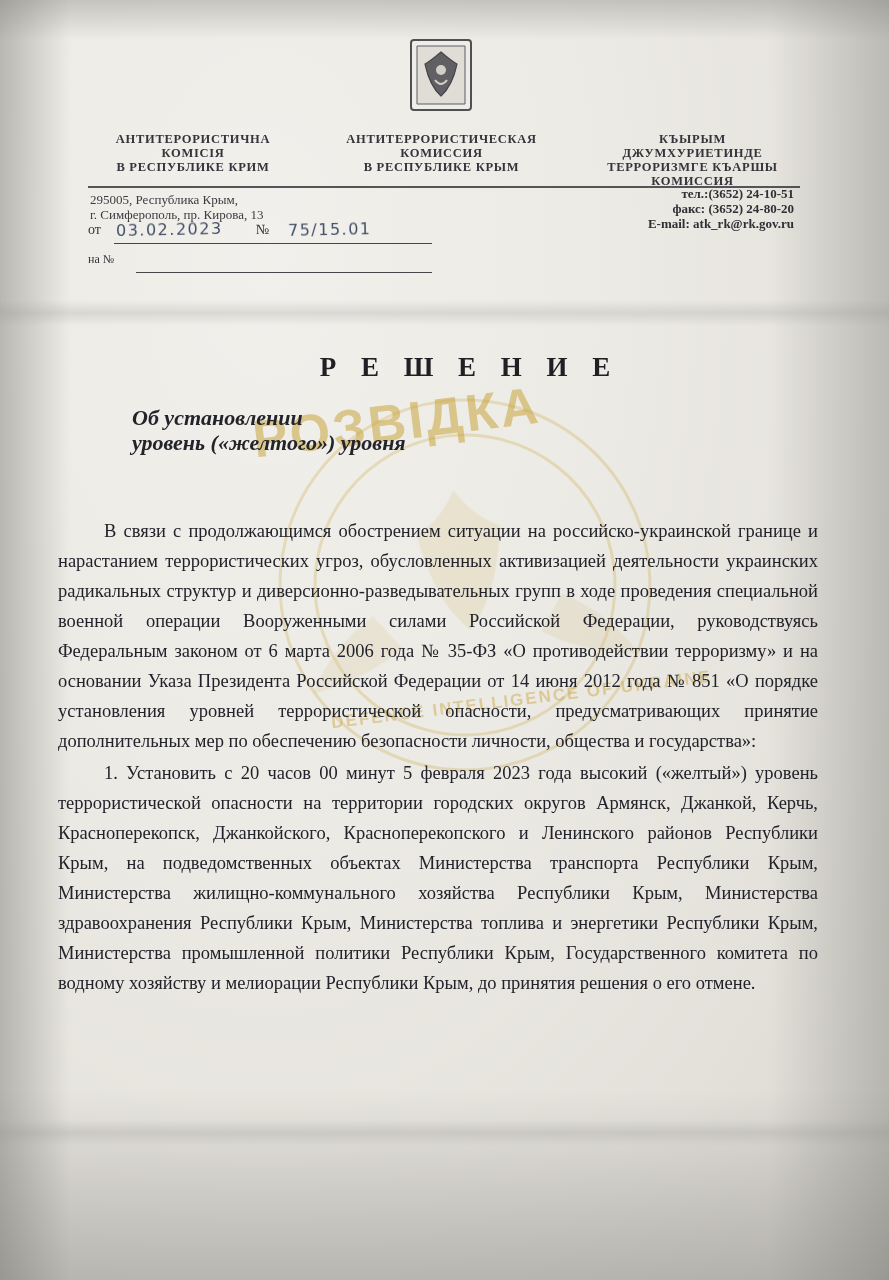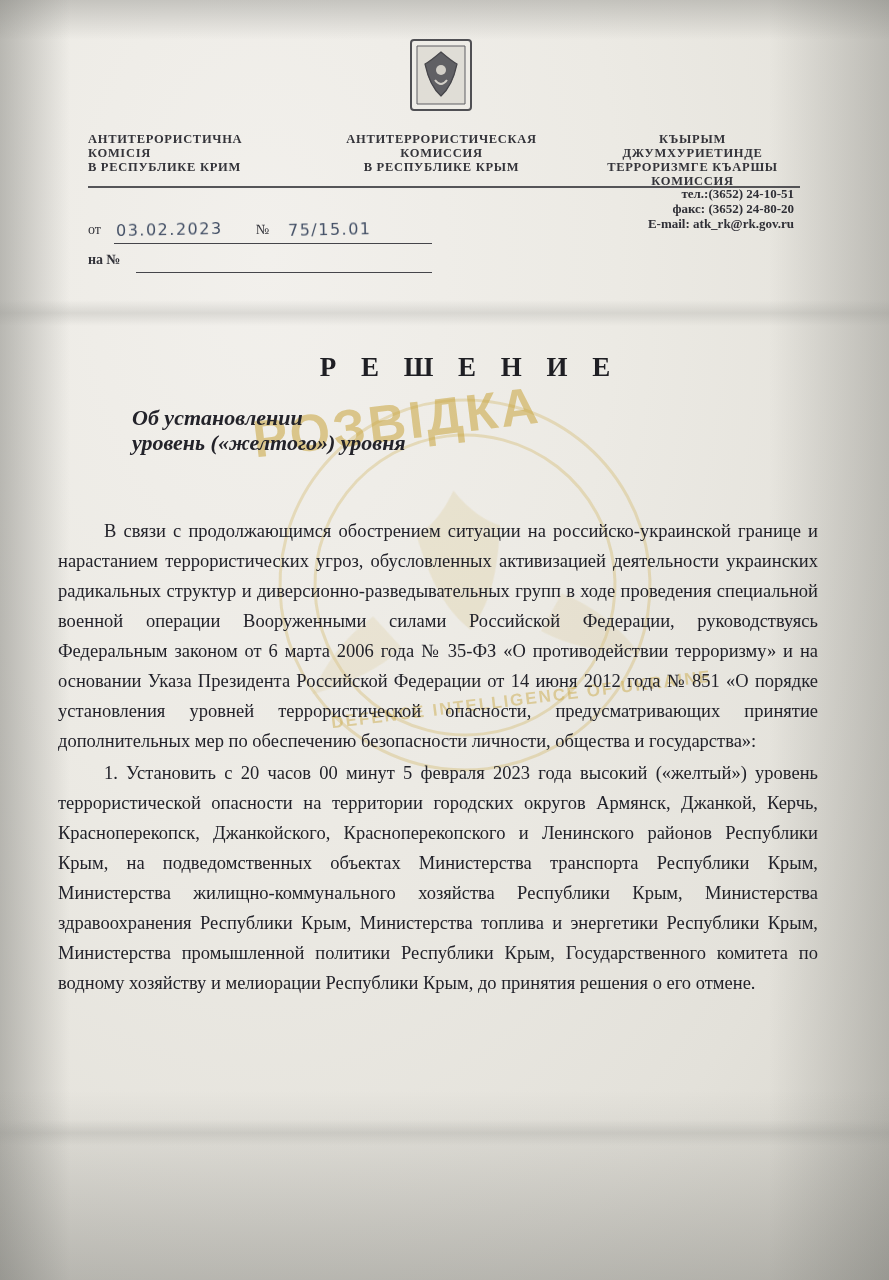--- a/index.html
+++ b/index.html
@@ -64,20 +64,21 @@
   .hcol { text-align: center; }
   .hcol .ln {
     font-family: "Liberation Serif", serif;
     font-weight: bold;
     font-size: 12.5px;
     letter-spacing: 0.7px;
     line-height: 14px;
     color: #34343a;
     white-space: nowrap;
     filter: blur(0.35px);
+    text-align: center;
   }
   .hcol.left { width: 210px; text-align: left; }
   .hcol.mid  { width: 240px; }
   .hcol.right{ width: 215px; }
 
   .rule {
     position: absolute;
     left: 88px; top: 186px;
     width: 712px; height: 2px;
     background: #3a3a3e;
@@ -118,21 +119,21 @@
   .ref-val { position: absolute; left: 28px; top: 0px; }
   .ref-num-val { position: absolute; left: 200px; top: 0px; }
   .ref-underline {
     position: absolute; left: 26px; top: 23px; width: 318px;
     border-bottom: 1px solid #45454a;
   }
   .ref-underline2 {
     position: absolute; left: 48px; top: 52px; width: 296px;
     border-bottom: 1px solid #45454a;
   }
-  .ref-row2-label { position: absolute; left: 0; top: 32px; font-size: 14px; font-weight: bold; }
+  .ref-row2-label { position: absolute; left: 0; top: 32px; font-size: 12px; }
 
   
   .watermark {
     position: absolute;
     left: 250px; top: 370px;
     width: 430px; height: 430px;
     opacity: 0.5;
     pointer-events: none;
   }
   .wm-text {
@@ -245,20 +246,24 @@
     <div class="hcol right">
       <div class="ln">КЪЫРЫМ</div>
       <div class="ln">ДЖУМХУРИЕТИНДЕ</div>
       <div class="ln">ТЕРРОРИЗМГЕ КЪАРШЫ</div>
       <div class="ln">КОМИССИЯ</div>
     </div>
   </div>
 
   <div class="rule"></div>
 
+  <div class="addr scanblur">
+    <div>295005, Республика Крым,</div>
+    <div>г. Симферополь, пр. Кирова, 13</div>
+  </div>
   <div class="contacts scanblur">
     <div>тел.:(3652) 24-10-51</div>
     <div>факс: (3652) 24-80-20</div>
     <div>E-mail: atk_rk@rk.gov.ru</div>
   </div>
 
   <div class="refline">
     <div class="ref-row">
       <span class="ref-label">от</span>
       <span class="ref-val hand">03.02.2023</span>

